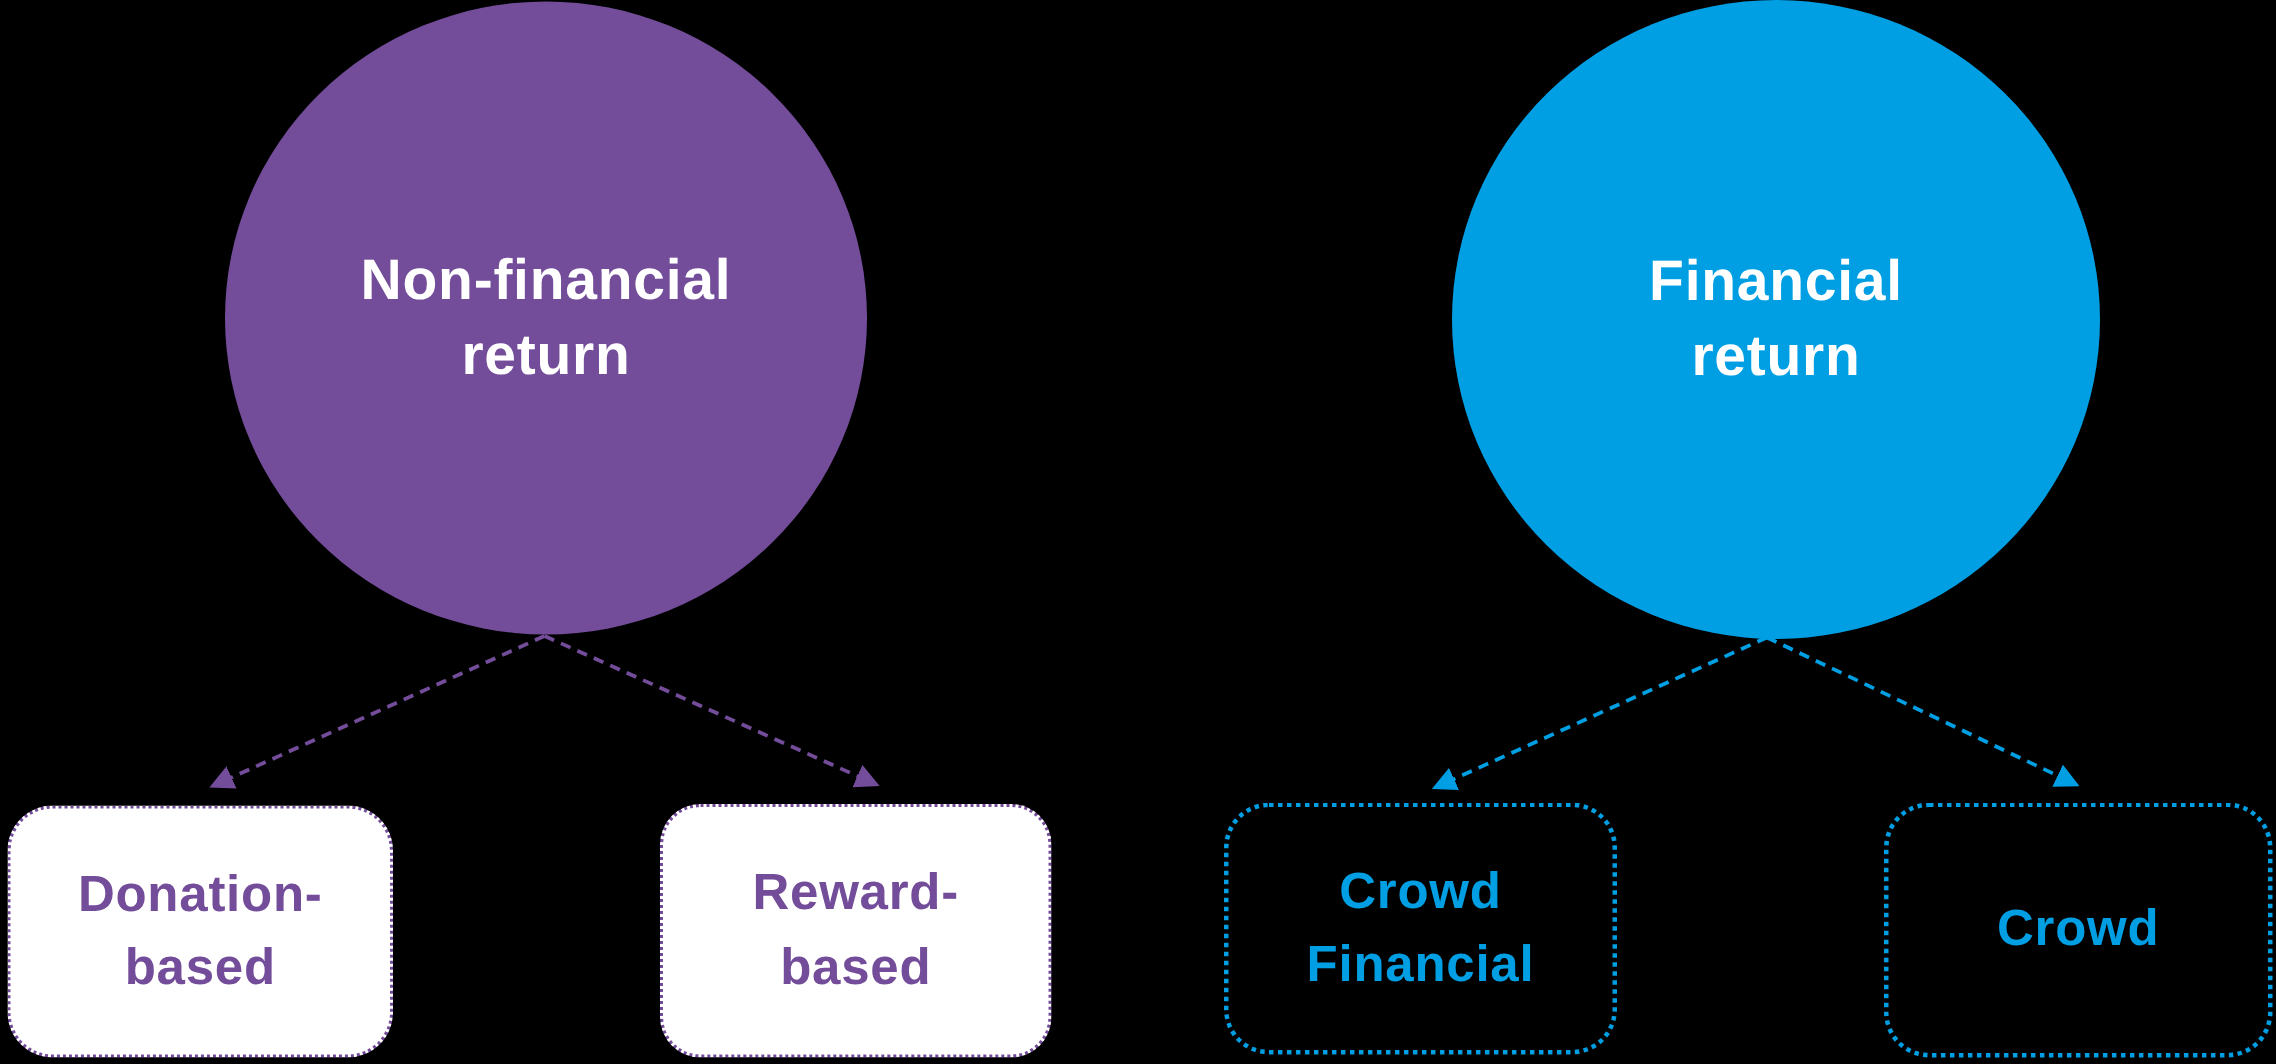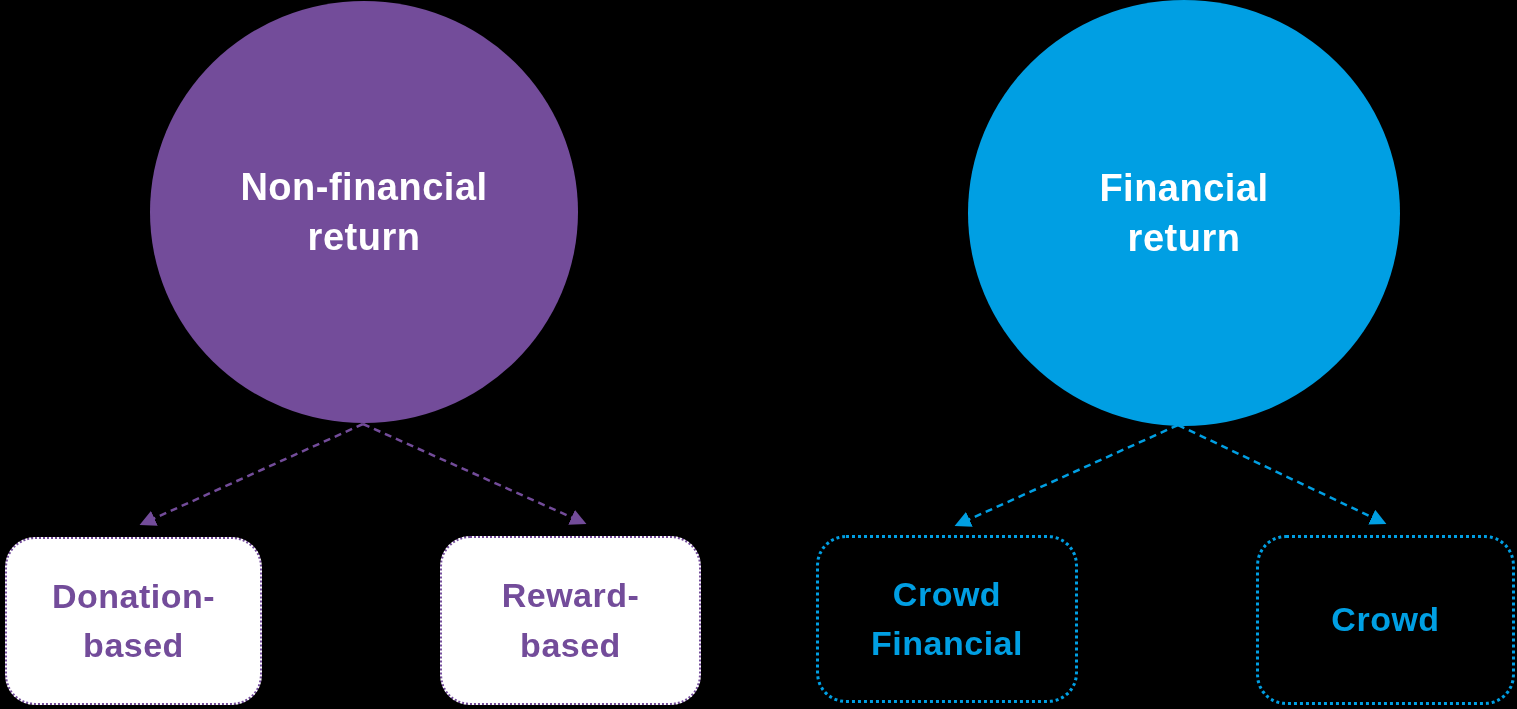--- a/index.html
+++ b/index.html
@@ -62,21 +62,21 @@
     background: var(--box-fill, #FFFFFF);
     border: 2px dotted var(--purple, #734C9A);
     color: var(--purple, #734C9A);
   }
   .leaf-box.blue-box {
     background: transparent;
     border: 3px dotted var(--blue, #009FE3);
     color: var(--blue, #009FE3);
   }
   #box-donation { left: 5px;    top: 537px; width: 257px; height: 168px; }
-  #box-reward   { left: 440px;  top: 536px; width: 261px; height: 169px; }
+  #box-reward   { left: 440px;  top: 536px; width: 261px; height: 169px; border-radius: 27px; }
   #box-investing{ left: 816px;  top: 535px; width: 262px; height: 168px; }
   #box-lending  { left: 1256px; top: 535px; width: 259px; height: 170px; }
 
   .dashed-line {
     fill: none;
     stroke-width: 2.5;
     stroke-dasharray: 7 5;
   }
   .stroke-purple { stroke: var(--purple, #734C9A); }
   .stroke-blue   { stroke: var(--blue, #009FE3); }

